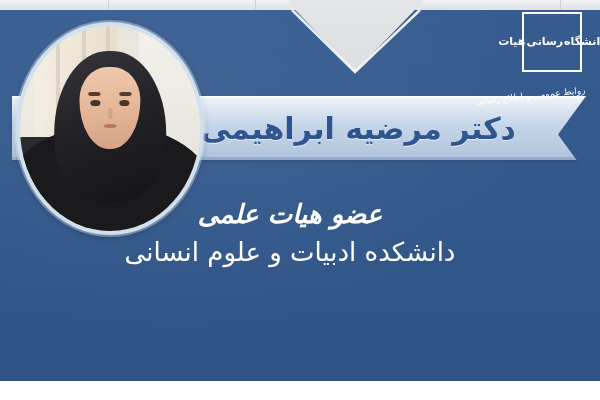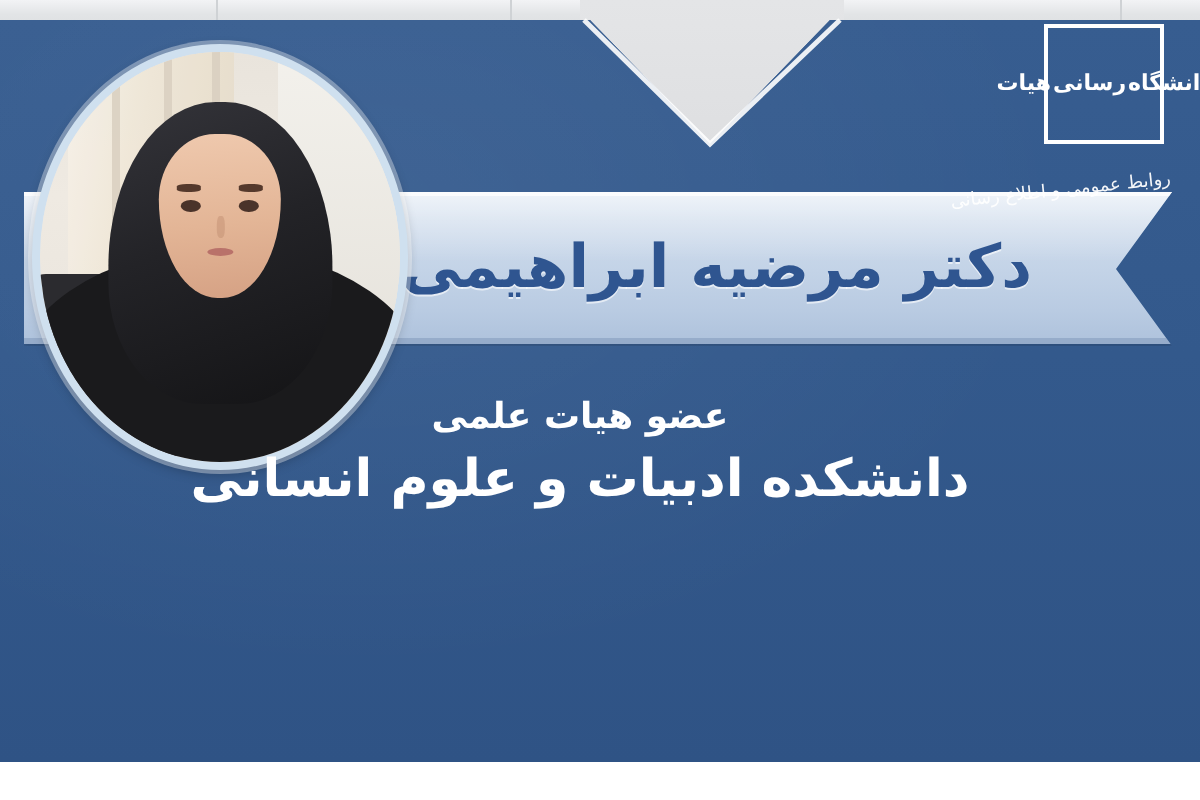--- a/index.html
+++ b/index.html
@@ -82,21 +82,21 @@
     height: 72px;
     background: linear-gradient(180deg, #e4e5e7 0%, #dedfe1 100%);
   }
 
   
   .ribbon {
     position: absolute;
     left: 12px;
     top: 96px;
     width: 574px;
-    height: 76px;
+    height: 64px;
     background: linear-gradient(180deg,
         #dce6f2 0%,
         #cfdcec 18%,
         #c3d3e7 52%,
         #b9cbe2 78%,
         #aec2dc 100%);
     clip-path: polygon(
         0 0,
         574px 0,
         574px 0,
@@ -275,28 +275,29 @@
   .subtitle {
     position: absolute;
     left: 0;
     top: 196px;
     width: 580px;
     text-align: center;
     color: #ffffff;
     direction: rtl;
   }
   .subtitle-line1 {
-    font-size: 18px;
+    font-size: 26px;
     font-weight: bold;
     line-height: 1.45;
     white-space: nowrap;
+    font-style: italic;
   }
   .subtitle-line2 {
     font-size: 26px;
-    font-weight: bold;
+    font-weight: normal;
     line-height: 1.45;
     white-space: nowrap;
   }
 
   
   .logo {
     position: absolute;
     right: 14px;
     top: 12px;
     width: 96px;

